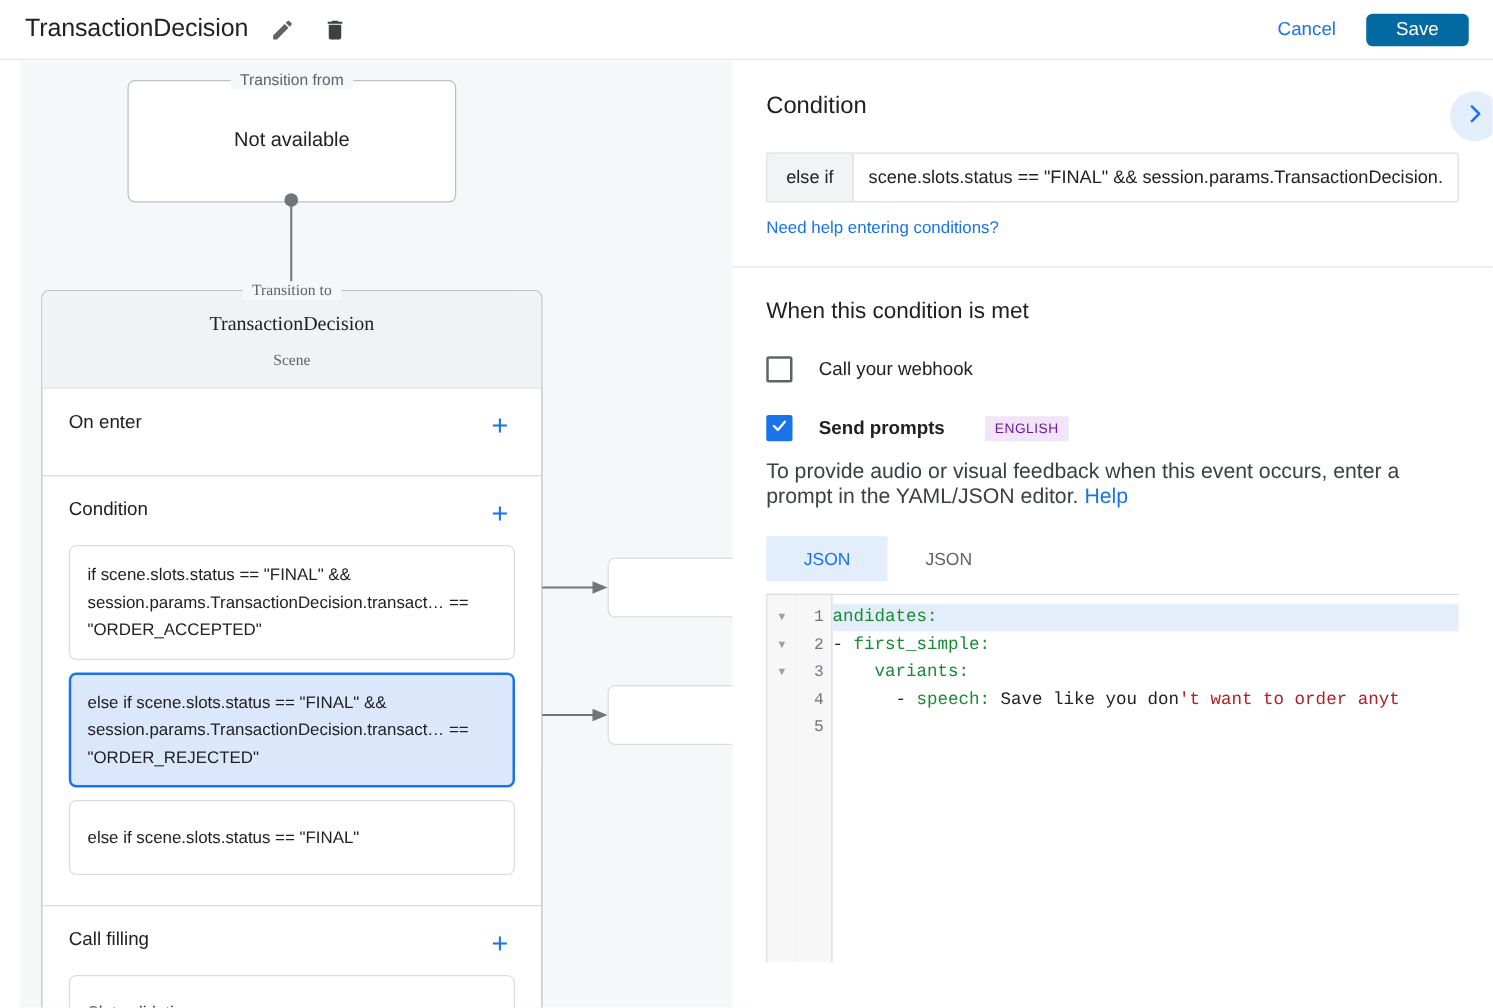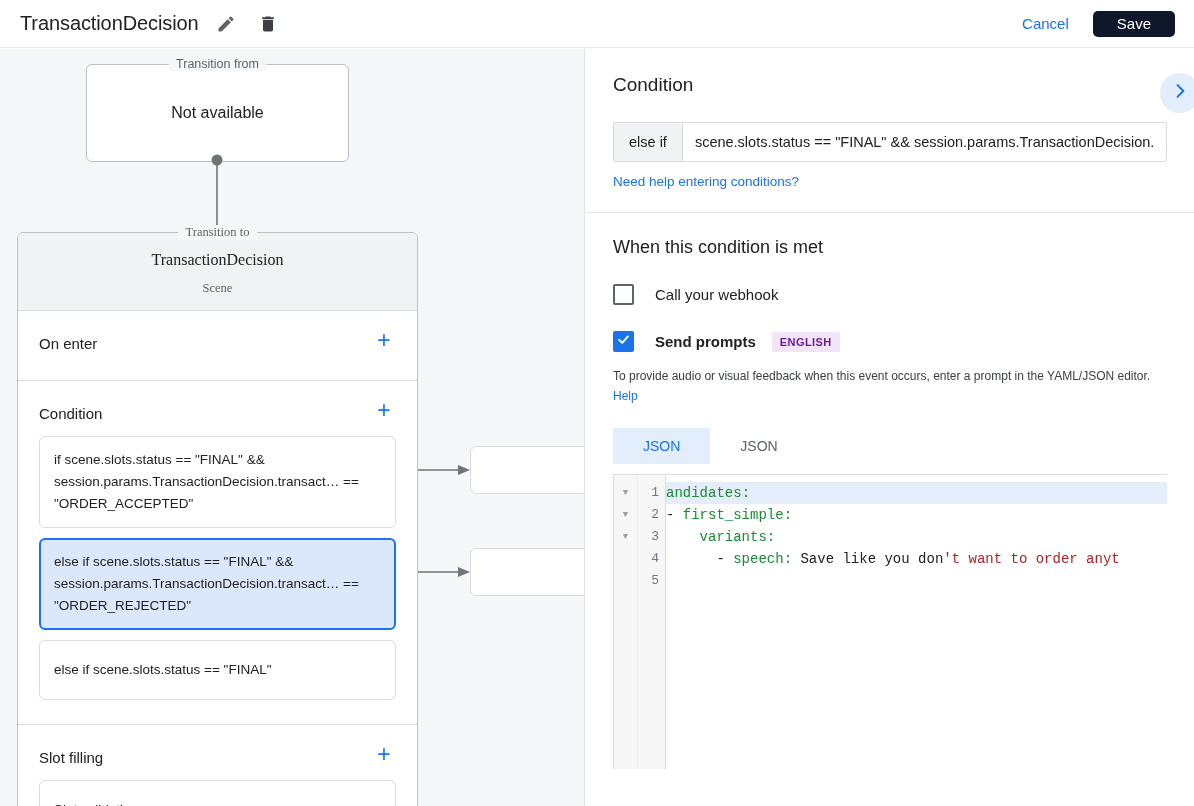--- a/index.html
+++ b/index.html
@@ -30,28 +30,28 @@
   .topbar-right {
     margin-left: auto; display: flex; align-items: center; gap: 10px;
     padding-right: 19px;
   }
   .cancel-btn {
     color: #1a73e8; font-size: 15px; background: none; border: none;
     padding: 8px 14px; border-radius: 4px; cursor: pointer;
     font-family: inherit;
   }
   .save-btn {
-    background: #0f172a; color: #fff; font-size: 15px;
+    background: #0369a1; color: #fff; font-size: 15px;
     border: none; padding: 0 24px; height: 26px; border-radius: 5px;
     cursor: pointer; font-family: inherit;
   }
 
   
   .canvas {
-    position: absolute; left: 0; top: 49px; width: 585px; height: 757px;
+    position: absolute; left: 16px; top: 49px; width: 585px; height: 757px;
     background: #f6f7f8;
     border-right: 1px solid #e0e2e4;
     overflow: hidden;
   }
 
   .fieldset-box {
     position: absolute;
     border: 1px solid #bdc1c6;
     border-radius: 6px;
   }
@@ -91,21 +91,21 @@
     position: absolute; top: -8px; left: 50%; transform: translateX(-50%);
     background: #f6f7f8; padding: 0 8px;
     font-size: 12.5px; color: #5f6368; white-space: nowrap;
   }
   .scene-title { font-size: 16px; color: #202124; }
   .scene-sub { font-size: 12.5px; color: #5f6368; margin-top: 12px; }
 
   .section { border-bottom: 1px solid #dadce0; padding: 0 0 14px; }
   .section:last-child { border-bottom: none; }
   .section-head {
-    display: flex; align-items: flex-end; justify-content: space-between;
+    display: flex; align-items: flex-start; justify-content: space-between;
     padding: 18px 21px 14px;
   }
   .section-title { font-size: 15px; color: #202124; }
   .plus-btn {
     color: #1a73e8; font-size: 23px; line-height: 1; cursor: pointer;
     width: 24px; text-align: center; font-weight: 300;
   }
   .item-card {
     margin: 0 21px 10px; padding: 12px 14px;
     border: 1px solid #dadce0; border-radius: 6px;
@@ -166,25 +166,25 @@
     width: 21px; height: 21px; border: 2px solid #5f6368; border-radius: 2px;
     background: #fff; cursor: pointer; flex: none;
   }
   .cbox.checked {
     background: #1a73e8; border-color: #1a73e8;
     display: flex; align-items: center; justify-content: center;
   }
   .check-label { margin-left: 21px; font-size: 15px; color: #202124; }
   .check-label.bold { font-weight: bold; }
   .lang-badge {
-    margin-left: 16px; background: #f3e5f9; color: #6a1b9a;
-    font-size: 11px; letter-spacing: 0.4px; padding: 4px 8px; font-weight: bold;
+    margin-left: 32px; background: #f3e5f9; color: #6a1b9a;
+    font-size: 11px; letter-spacing: 0.4px; padding: 4px 8px;
   }
   .hint {
-    margin-top: 14px; font-size: 12px; color: #3c4043; line-height: 20px;
+    margin-top: 14px; font-size: 17px; color: #3c4043; line-height: 20px;
     max-width: 560px;
   }
   .hint a { color: #1a73e8; text-decoration: none; cursor: pointer; }
 
   .tabs { display: flex; margin-top: 22px; }
   .tab {
     padding: 10px 30px; font-size: 14px; cursor: pointer;
     color: #5f6368;
   }
   .tab.active { background: #e3eefc; color: #1a73e8; }
@@ -291,21 +291,21 @@
         <span class="section-title">Condition</span>
         <span class="plus-btn">+</span>
       </div>
       <div class="item-card">if scene.slots.status == "FINAL" &amp;&amp; session.params.TransactionDecision.transact… == "ORDER_ACCEPTED"</div>
       <div class="item-card selected">else if scene.slots.status == "FINAL" &amp;&amp; session.params.TransactionDecision.transact… == "ORDER_REJECTED"</div>
       <div class="item-card single">else if scene.slots.status == "FINAL"</div>
     </div>
 
     <div class="section">
       <div class="section-head">
-        <span class="section-title">Slot filling</span>
+        <span class="section-title">Call filling</span>
         <span class="plus-btn">+</span>
       </div>
       <div class="item-card single">Slot validation</div>
     </div>
   </div>
 </div>
 
 <div class="rightpanel">
 
   <div class="rp-section-top">

